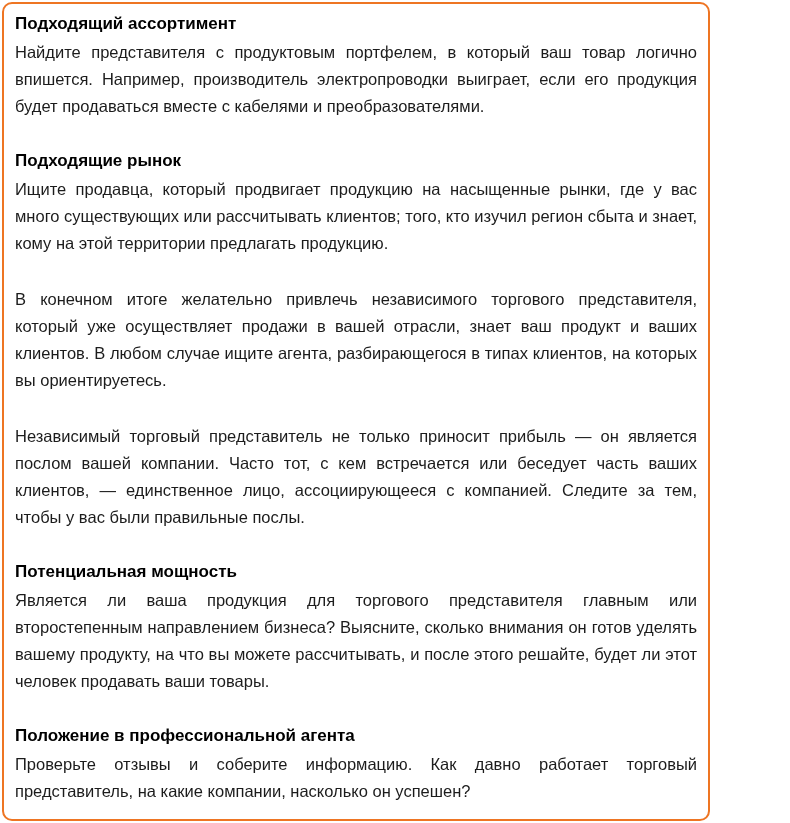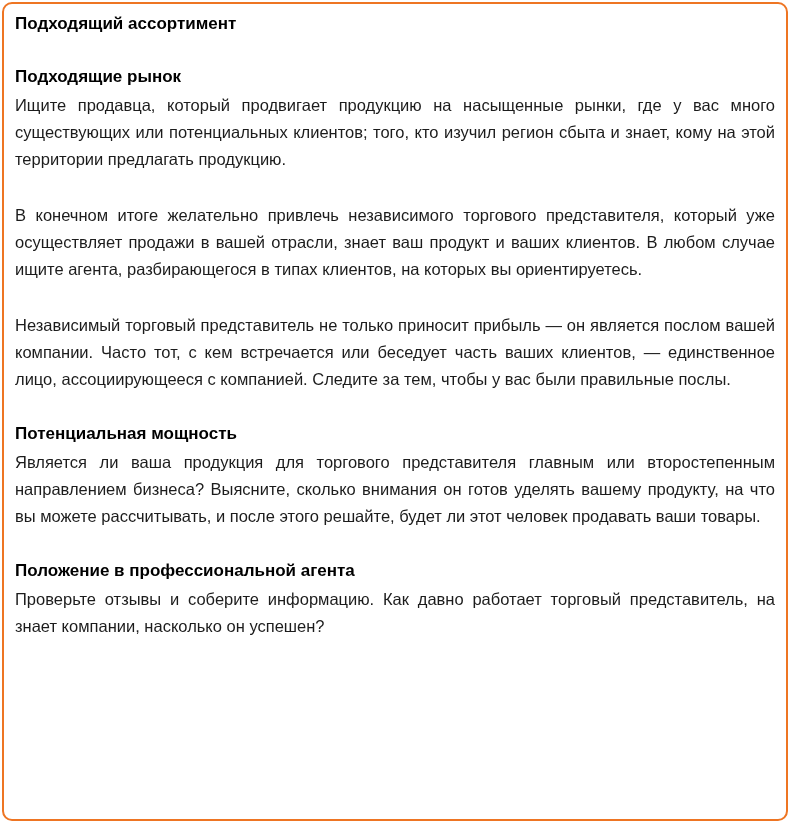--- a/index.html
+++ b/index.html
@@ -8,21 +8,21 @@
     background: #ffffff;
     font-family: "Liberation Sans", "DejaVu Sans", sans-serif;
   }
   body {
     width: 790px;
     height: 823px;
     overflow: hidden;
   }
   .page-frame {
     box-sizing: border-box;
-    width: 786px;
+    width: 708px;
     height: 819px;
     margin: 2px;
     border: 2px solid #ee7523;
     border-radius: 10px;
     padding: 8px 11px 10px 11px;
     color: #1a1a1a;
   }
   .section { margin-top: 29px; }
   .section:first-child { margin-top: 0; }
   .section-heading {
@@ -42,38 +42,39 @@
     color: #1c1c1c;
   }
 </style>
 </head>
 <body>
 
 <div class="page-frame" style="border-color: rgb(238, 117, 35);">
 
   <div class="section">
     <h2 class="section-heading">Подходящий ассортимент</h2>
+    <p class="section-body">Найдите представителя с продуктовым портфелем, в который ваш товар логично впишется. Например, производитель электропроводки выиграет, если его продукция будет продаваться вместе с кабелями и преобразователями.</p>
   </div>
 
   <div class="section">
     <h2 class="section-heading">Подходящие рынок</h2>
-    <p class="section-body">Ищите продавца, который продвигает продукцию на насыщенные рынки, где у вас много существующих или потенциальных клиентов; того, кто изучил регион сбыта и знает, кому на этой территории предлагать продукцию.</p>
+    <p class="section-body">Ищите продавца, который продвигает продукцию на насыщенные рынки, где у вас много существующих или рассчитывать клиентов; того, кто изучил регион сбыта и знает, кому на этой территории предлагать продукцию.</p>
   </div>
 
   <div class="section">
     <p class="section-body">В конечном итоге желательно привлечь независимого торгового представителя, который уже осуществляет продажи в вашей отрасли, знает ваш продукт и ваших клиентов. В любом случае ищите агента, разбирающегося в типах клиентов, на которых вы ориентируетесь.</p>
   </div>
 
   <div class="section">
     <p class="section-body">Независимый торговый представитель не только приносит прибыль — он является послом вашей компании. Часто тот, с кем встречается или беседует часть ваших клиентов, — единственное лицо, ассоциирующееся с компанией. Следите за тем, чтобы у вас были правильные послы.</p>
   </div>
 
   <div class="section">
     <h2 class="section-heading">Потенциальная мощность</h2>
     <p class="section-body">Является ли ваша продукция для торгового представителя главным или второстепенным направлением бизнеса? Выясните, сколько внимания он готов уделять вашему продукту, на что вы можете рассчитывать, и после этого решайте, будет ли этот человек продавать ваши товары.</p>
   </div>
 
   <div class="section">
     <h2 class="section-heading">Положение в профессиональной агента</h2>
-    <p class="section-body">Проверьте отзывы и соберите информацию. Как давно работает торговый представитель, на знает компании, насколько он успешен?</p>
+    <p class="section-body">Проверьте отзывы и соберите информацию. Как давно работает торговый представитель, на какие компании, насколько он успешен?</p>
   </div>
 
 </div>
 
 </body></html>

